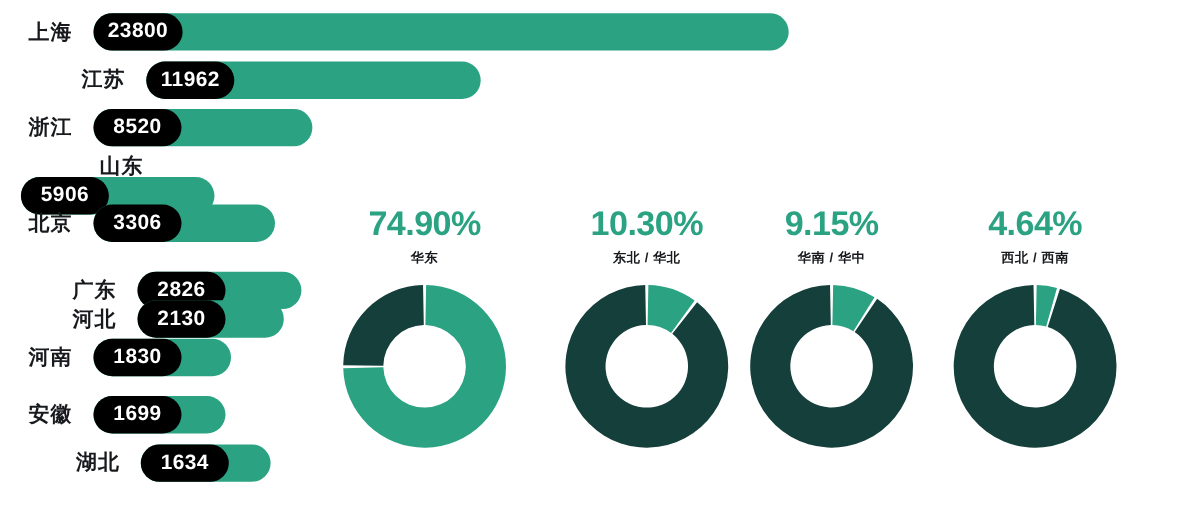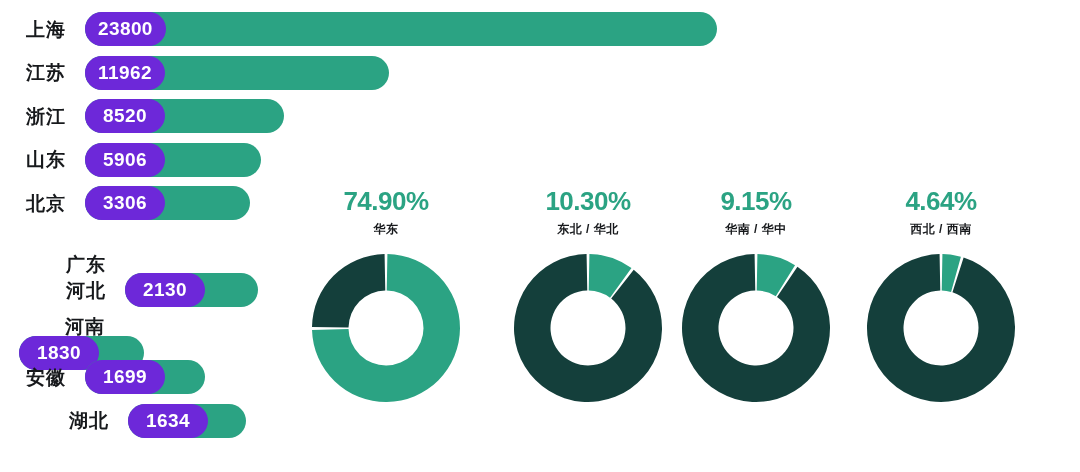--- a/index.html
+++ b/index.html
@@ -41,39 +41,39 @@
     position:absolute;left:0;top:0;height:34px;
     background:#2BA383;
     border-radius:17px;
   }
   .bar-pill{
     position:absolute;left:0;top:0;
     height:34px;
     min-width:80px;
     padding:0 13px;
     box-sizing:border-box;
-    background:#6d28d9;
+    background:#000000;
     border-radius:17px;
     display:flex;align-items:center;justify-content:center;
     color:#ffffff;
     font-size:19px;
     font-weight:700;
     letter-spacing:0.4px;
   }
 
   
   .donuts{
     position:absolute;left:296px;top:188px;width:784px;height:284px;
   }
   .donut-cell{
     position:absolute;top:0;width:180px;
     display:flex;flex-direction:column;align-items:center;
   }
   .donut-pct{
-    font-size:26px;
+    font-size:31px;
     font-weight:700;
     color:#2BA383;
     letter-spacing:-0.5px;
     line-height:1;
     margin-bottom:9px;
     white-space:nowrap;
   }
   .donut-name{
     font-size:12px;
     font-weight:700;
@@ -91,59 +91,63 @@
 <div id="root">
 
   <div class="bars">
       <div class="bar-row" style="top: 11px;">
         <div class="bar-label">上海</div>
         <div class="bar-track" style="width: 632px;">
           <div class="bar-fill" style="width: 632px;"></div>
           <div class="bar-pill">23800</div>
         </div>
       </div>
-      <div class="bar-row" style="top: 54.5px;">
+      <div class="bar-row" style="top: 54.5px; padding-left: 48px;">
         <div class="bar-label">江苏</div>
         <div class="bar-track" style="width: 304px;">
           <div class="bar-fill" style="width: 304px;"></div>
           <div class="bar-pill">11962</div>
         </div>
       </div>
       <div class="bar-row" style="top: 98px;">
         <div class="bar-label">浙江</div>
         <div class="bar-track" style="width: 199px;">
           <div class="bar-fill" style="width: 199px;"></div>
           <div class="bar-pill">8520</div>
         </div>
       </div>
-      <div class="bar-row" style="top: 141.5px;">
+      <div class="bar-row" style="top: 141.5px; flex-direction: column;">
         <div class="bar-label">山东</div>
         <div class="bar-track" style="width: 176px;">
           <div class="bar-fill" style="width: 176px;"></div>
           <div class="bar-pill">5906</div>
         </div>
       </div>
       <div class="bar-row" style="top: 185px;">
         <div class="bar-label">北京</div>
         <div class="bar-track" style="width: 165px;">
           <div class="bar-fill" style="width: 165px;"></div>
           <div class="bar-pill">3306</div>
         </div>
       </div>
       <div class="bar-row" style="top: 246px; padding-left: 40px;">
         <div class="bar-label">广东</div>
+        <div class="bar-track" style="width: 149px;">
+          <div class="bar-fill" style="width: 149px;"></div>
+          <div class="bar-pill">2826</div>
+        </div>
       </div>
       <div class="bar-row" style="top: 272px; padding-left: 40px;">
         <div class="bar-label">河北</div>
         <div class="bar-track" style="width: 133px;">
           <div class="bar-fill" style="width: 133px;"></div>
           <div class="bar-pill">2130</div>
         </div>
       </div>
-      <div class="bar-row" style="top: 317px; flex-direction: column;">
+      <div class="bar-row" style="top: 307px;">
         <div class="bar-label">河南</div>
         <div class="bar-track" style="width: 125px;">
           <div class="bar-fill" style="width: 125px;"></div>
           <div class="bar-pill">1830</div>
         </div>
       </div>
       <div class="bar-row" style="top: 359px;">
         <div class="bar-label">安徽</div>
         <div class="bar-track" style="width: 120px;">
           <div class="bar-fill" style="width: 120px;"></div>

